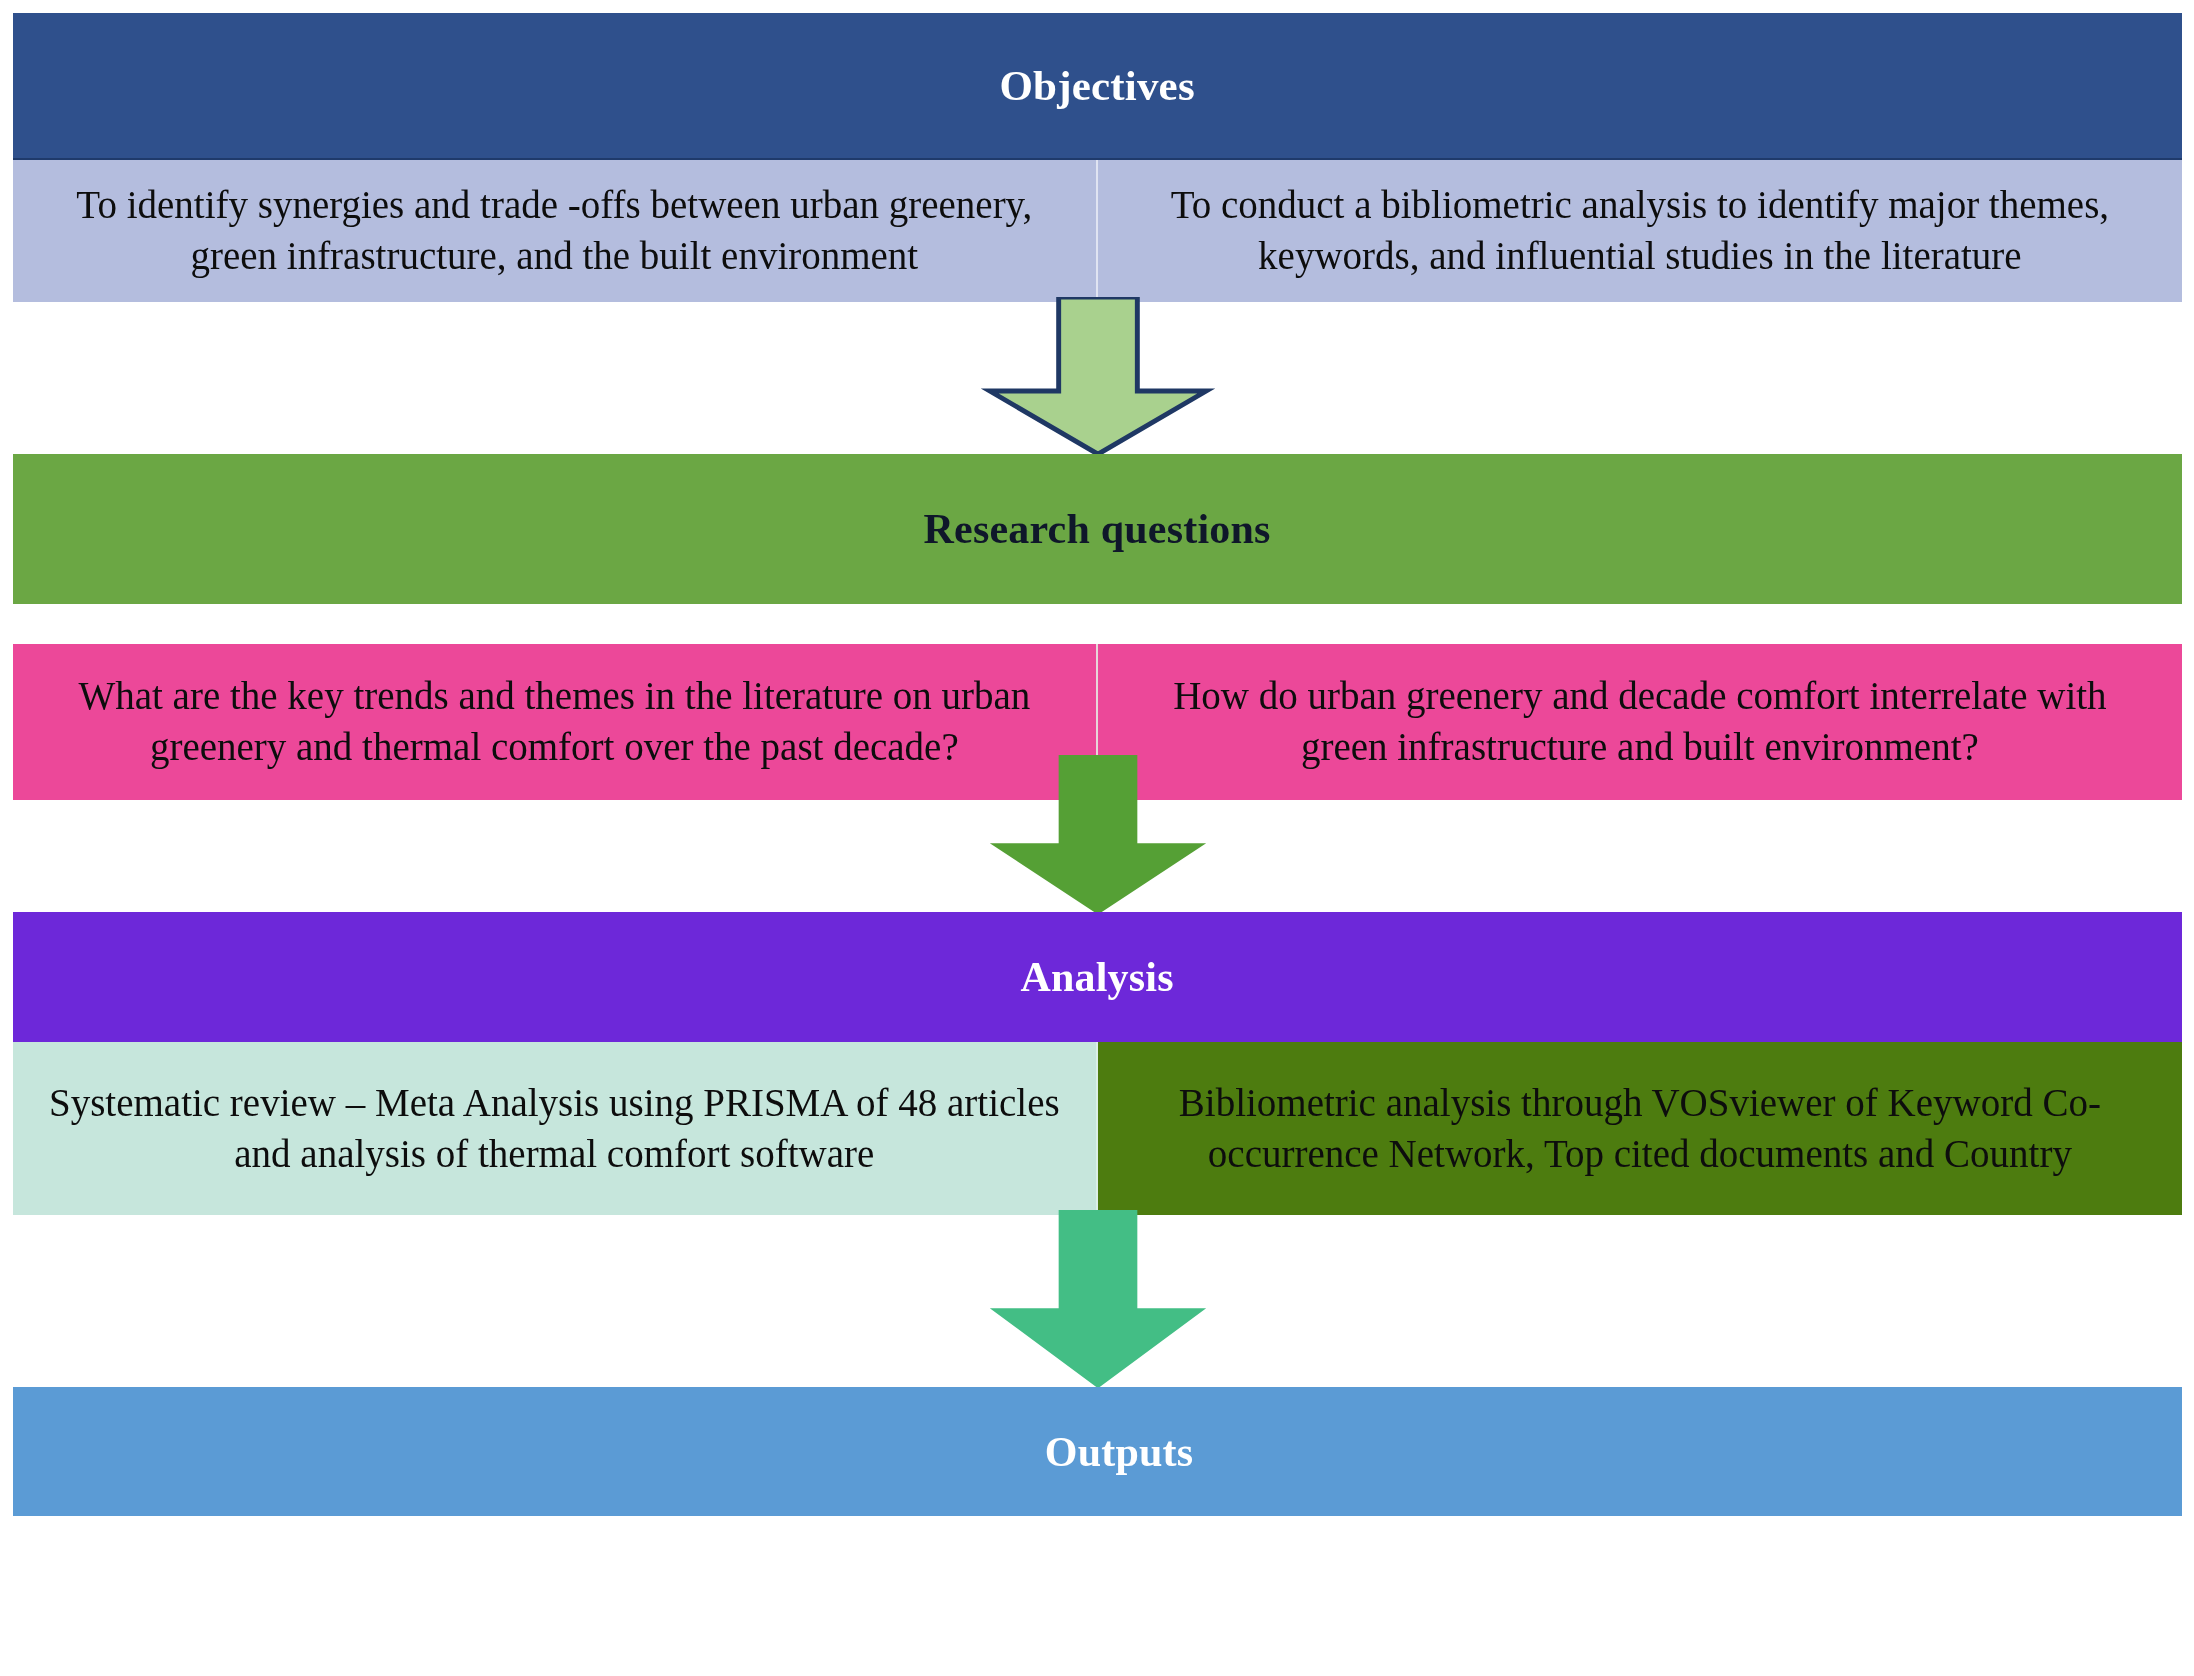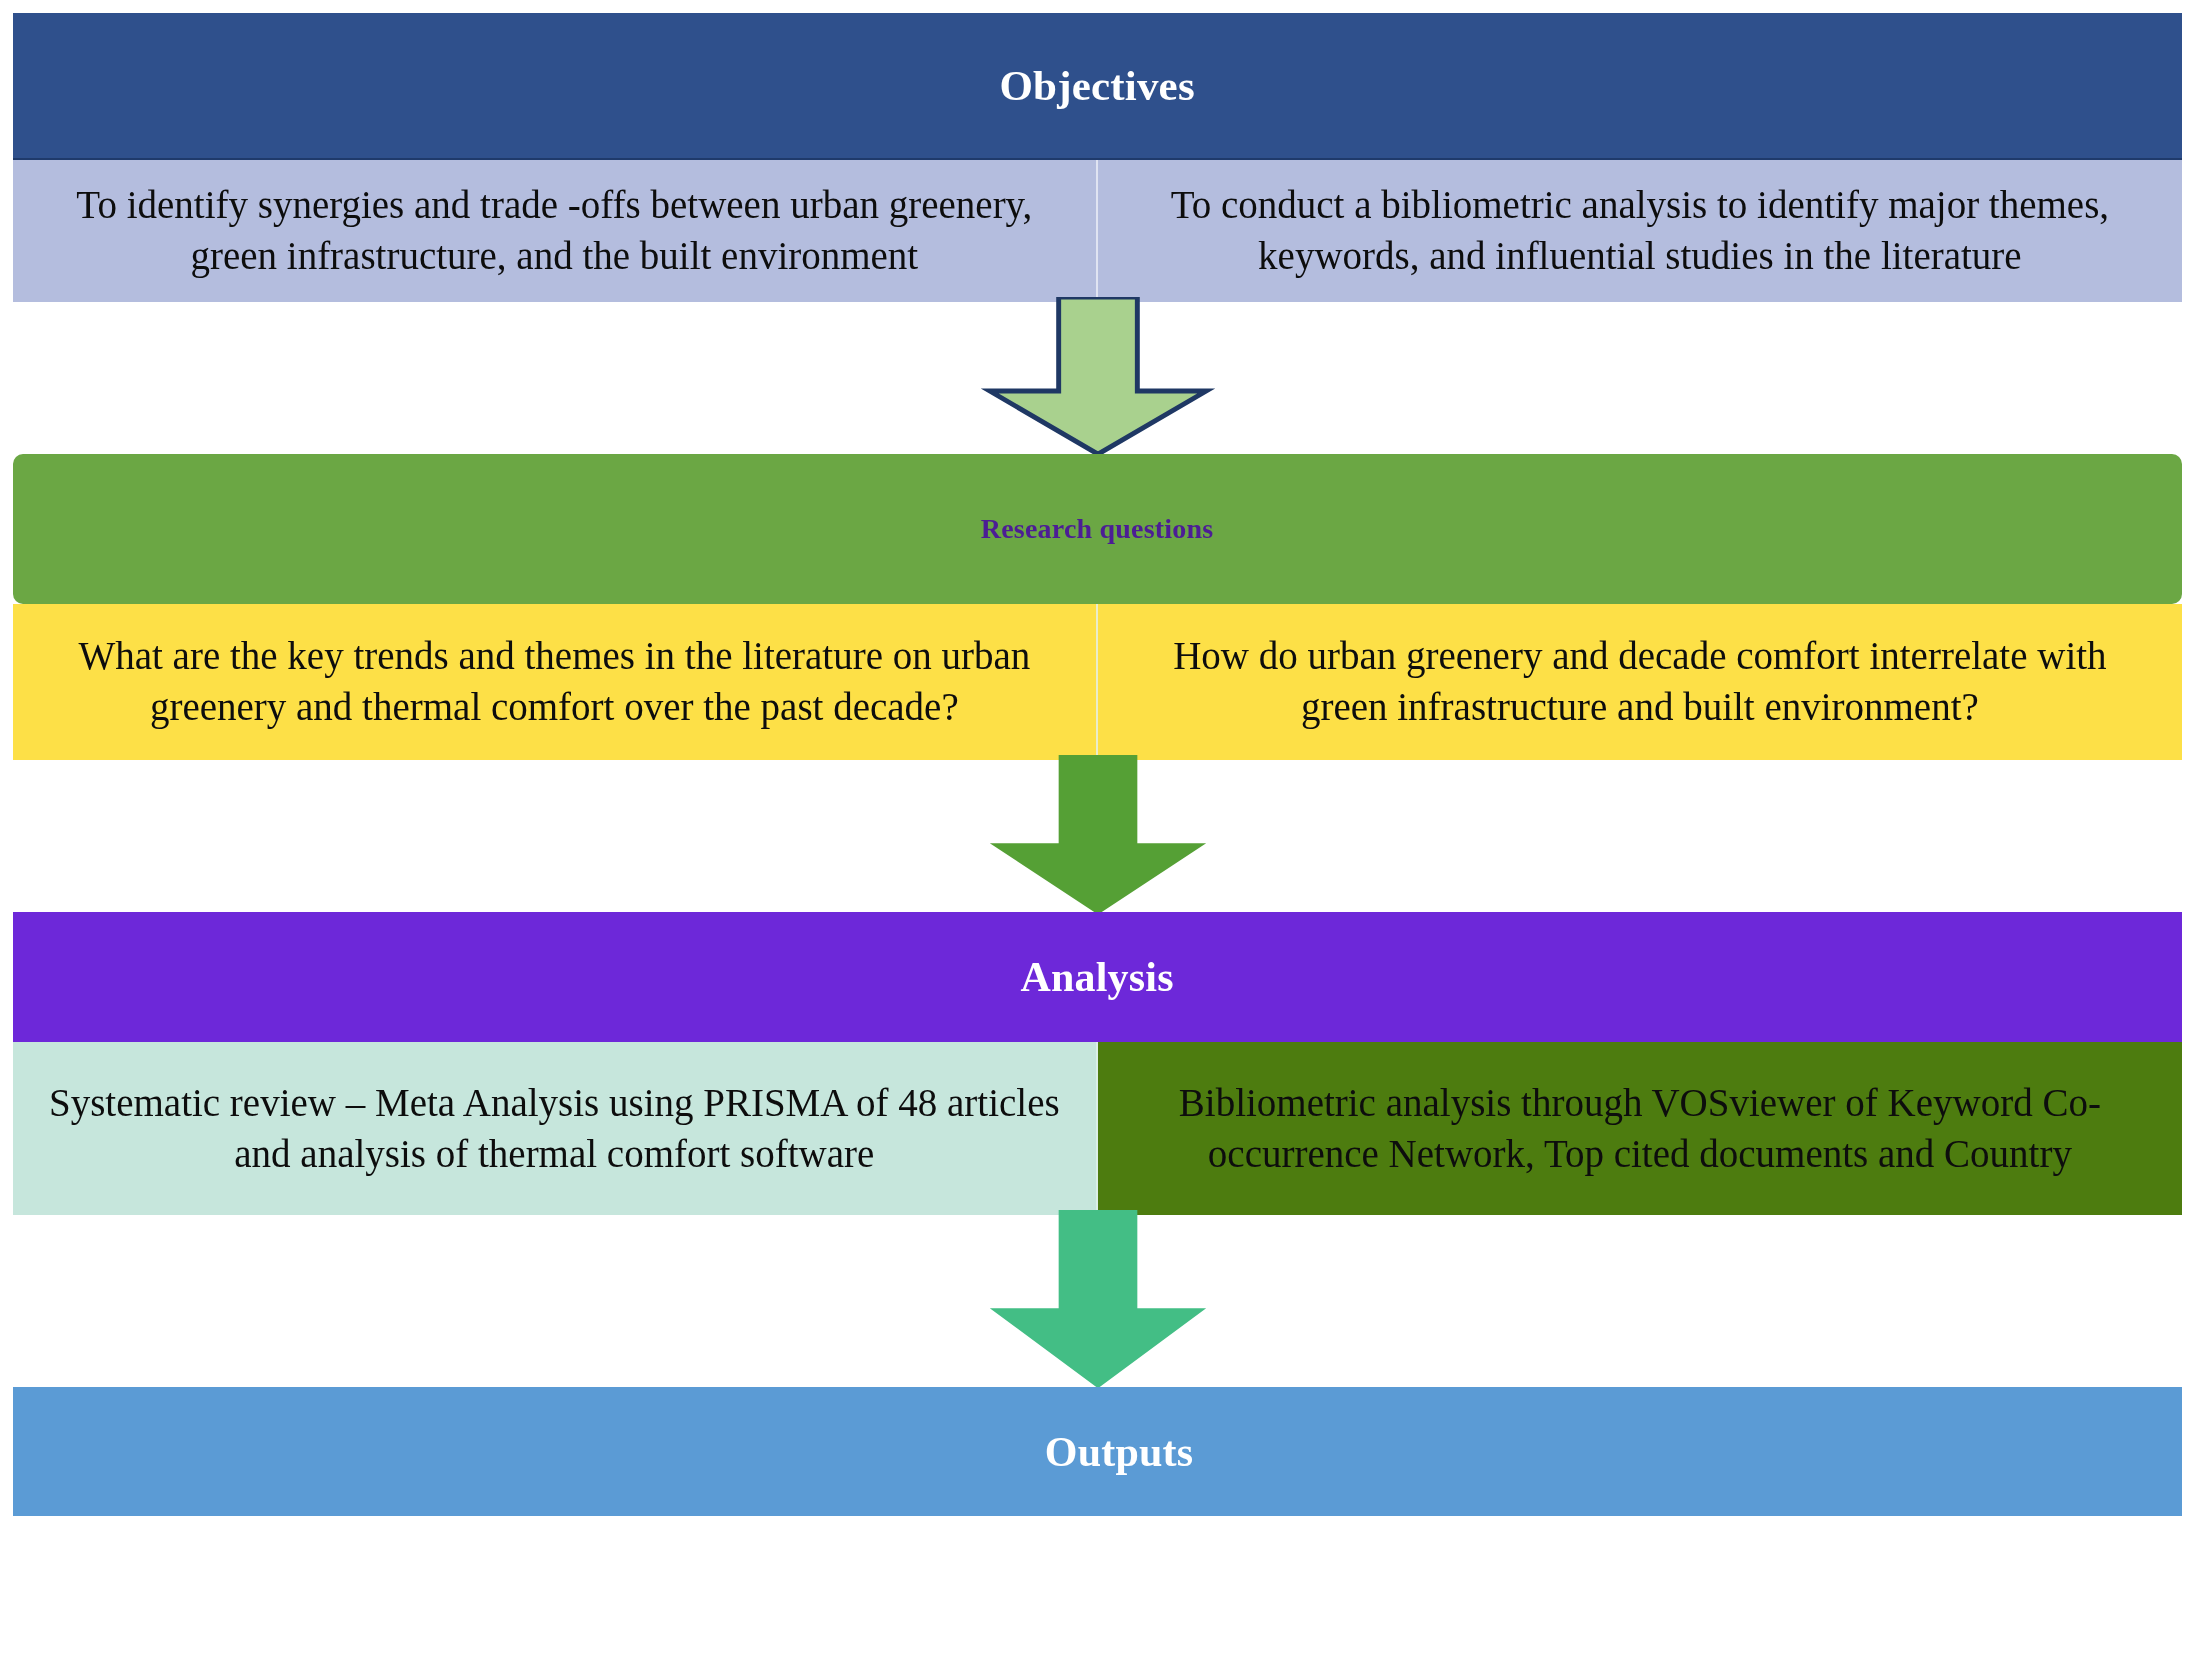--- a/index.html
+++ b/index.html
@@ -78,27 +78,27 @@
     background: #B4BDDE;
   }
   #objectives .cell { font-size: 39px; }
   #objectives .divider { background: #e8ebf6; }
 
   
   #research { top: 454px; }
   #research .band-header {
     height: 150px;
     background: #6BA744;
-    color: #4c1d95;
-    font-size: 28px;
-    border-radius: 10px;
+    color: #0f172a;
+    font-size: 42px;
   }
   #research .band-body {
     height: 156px;
-    background: #fde047;
+    background: #ec4899;
+    margin-top: 40px;
   }
   #research .cell { font-size: 39px; }
   #research .divider { background: #e6eee4; }
 
   
   #analysis { top: 912px; }
   #analysis .band-header {
     height: 130px;
     background: #6d28d9;
     color: #ffffff;

